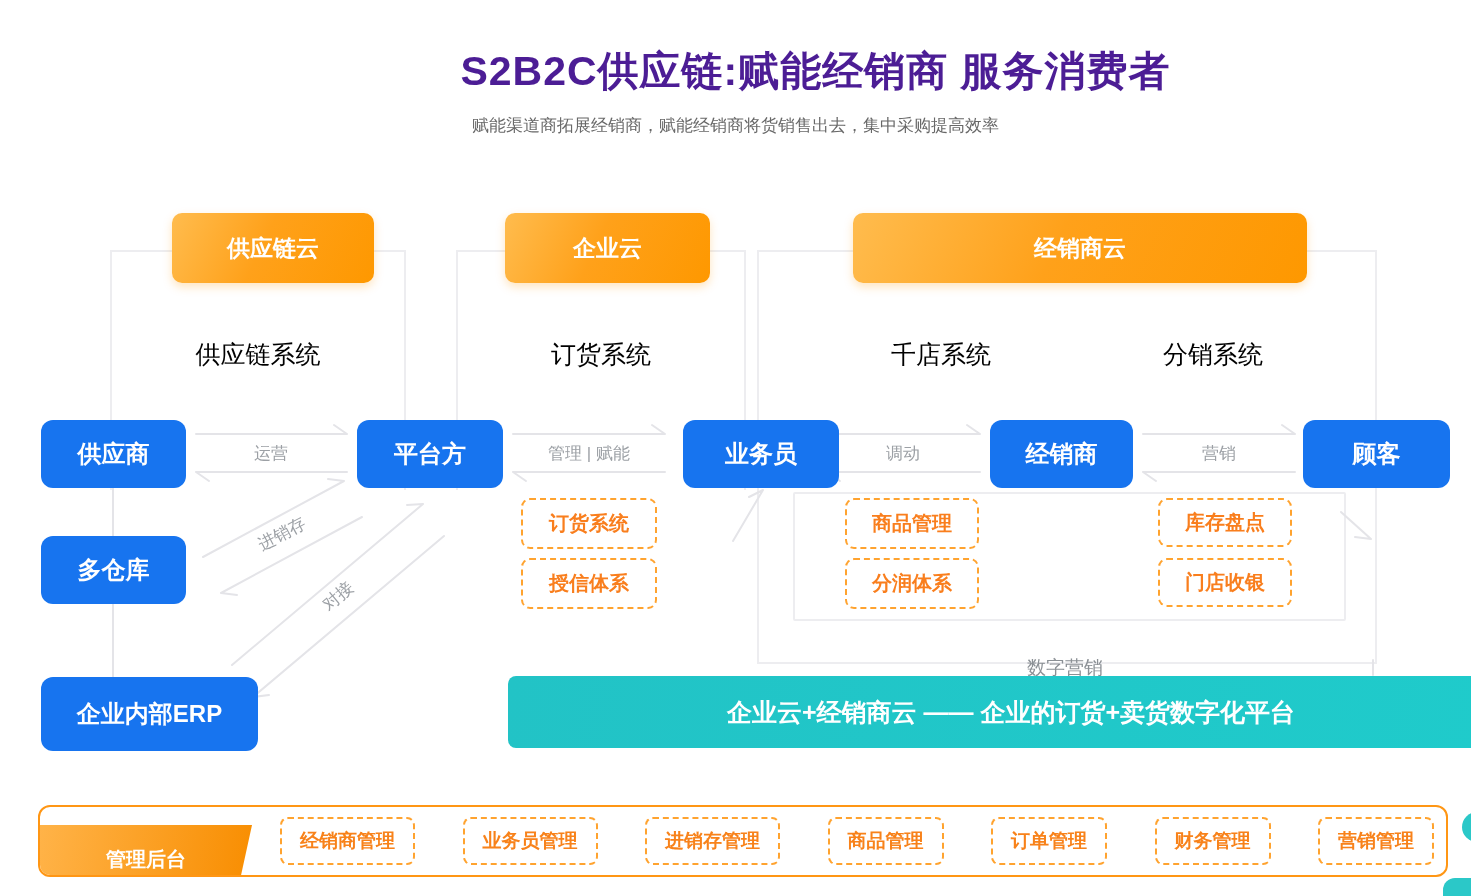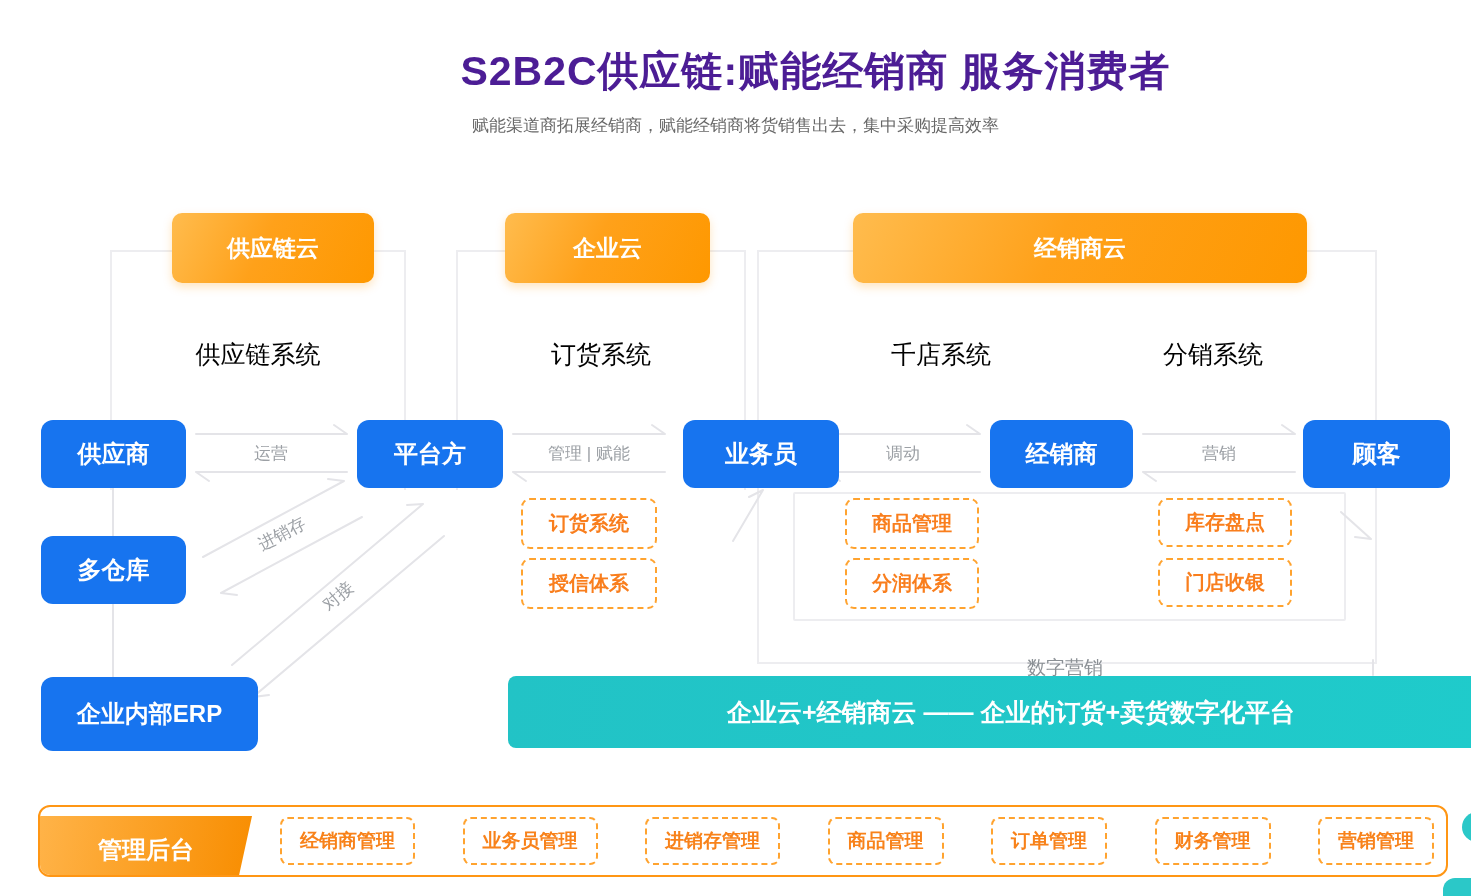--- a/index.html
+++ b/index.html
@@ -21,24 +21,24 @@
   .flow-label{position:absolute;font-size:17px;color:#9ca0a5;text-align:center;transform:translate(-50%,-50%);white-space:nowrap;}
   .flow-label.rot28{transform:translate(-50%,-50%) rotate(-28deg);}
   .flow-label.rot40{transform:translate(-50%,-50%) rotate(-40deg);}
   .dash-box{position:absolute;border:2px dashed #ffa32f;border-radius:9px;background:#fff;
     color:#f97e1d;font-size:20px;font-weight:600;display:flex;align-items:center;justify-content:center;white-space:nowrap;}
   .dm-label{position:absolute;font-size:19px;color:#8b9095;transform:translateX(-50%);white-space:nowrap;margin-top:27px;}
   .teal-banner{position:absolute;background:linear-gradient(100deg,#22c3c6,#1fcbcb);border-radius:8px;
     color:#fff;font-size:25px;font-weight:bold;display:flex;align-items:center;justify-content:center;padding-left:28px;}
   .admin-bar{position:absolute;left:38px;top:805px;width:1410px;height:72px;border:2px solid #ff9614;
     border-radius:12px;background:#fff;box-sizing:border-box;overflow:hidden;}
-  .admin-left{position:absolute;left:0;top:9px;width:212px;height:100%;
+  .admin-left{position:absolute;left:0;top:18px;width:212px;height:100%;
     background:linear-gradient(100deg,#ffb348 0%,#f88d00 100%);
     clip-path:polygon(0 0,100% 0,93% 100%,0 100%);
-    color:#fff;font-size:24px;font-weight:bold;display:flex;align-items:center;justify-content:center;}
+    color:#fff;font-size:20px;font-weight:bold;display:flex;align-items:center;justify-content:center;}
   .admin-items{position:absolute;left:240px;right:12px;top:0;height:100%;display:flex;align-items:center;justify-content:space-between;}
   .admin-item{border:2px dashed #ffa32f;border-radius:8px;background:#fff;color:#f8821a;
     font-size:19px;font-weight:600;height:44px;display:flex;align-items:center;justify-content:center;padding:0 18px;white-space:nowrap;}
   .widget-dot{position:absolute;left:1462px;top:812px;width:30px;height:30px;border-radius:50%;background:#2bc8c8;}
   .widget-corner{position:absolute;left:1443px;top:878px;width:44px;height:30px;border-radius:12px 0 0 0;background:#2bc8c8;}
   svg.lines{position:absolute;left:0;top:0;pointer-events:none;}
 </style>
 </head>
 <body>
 

